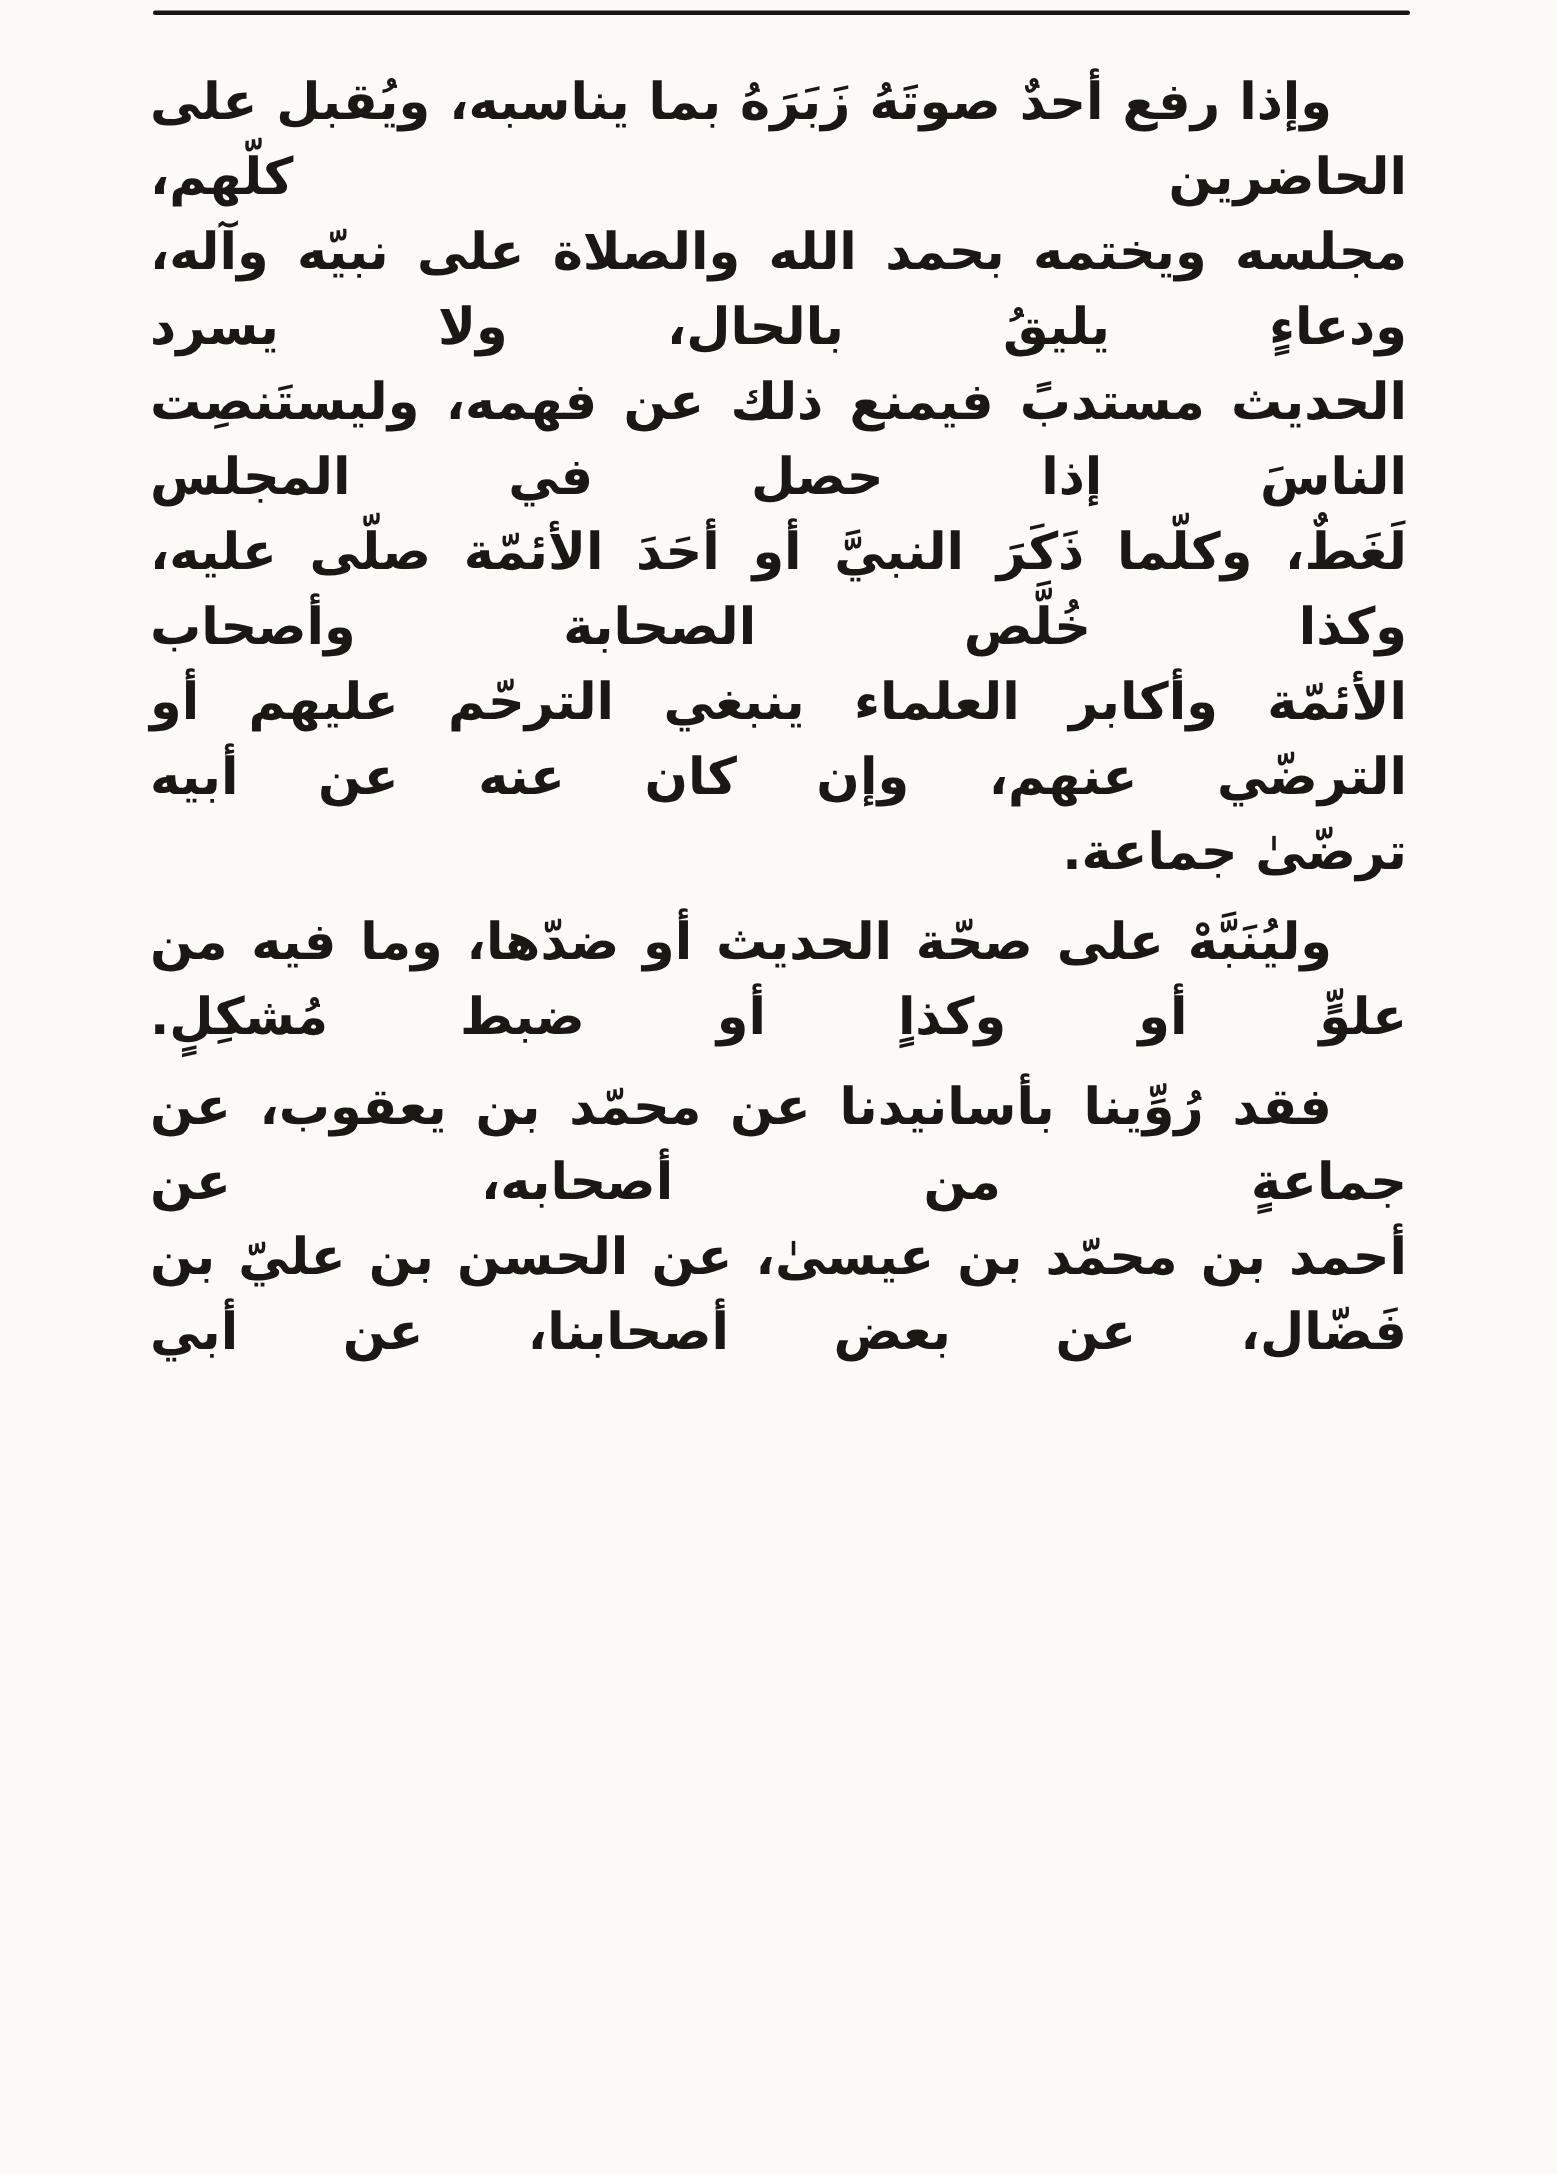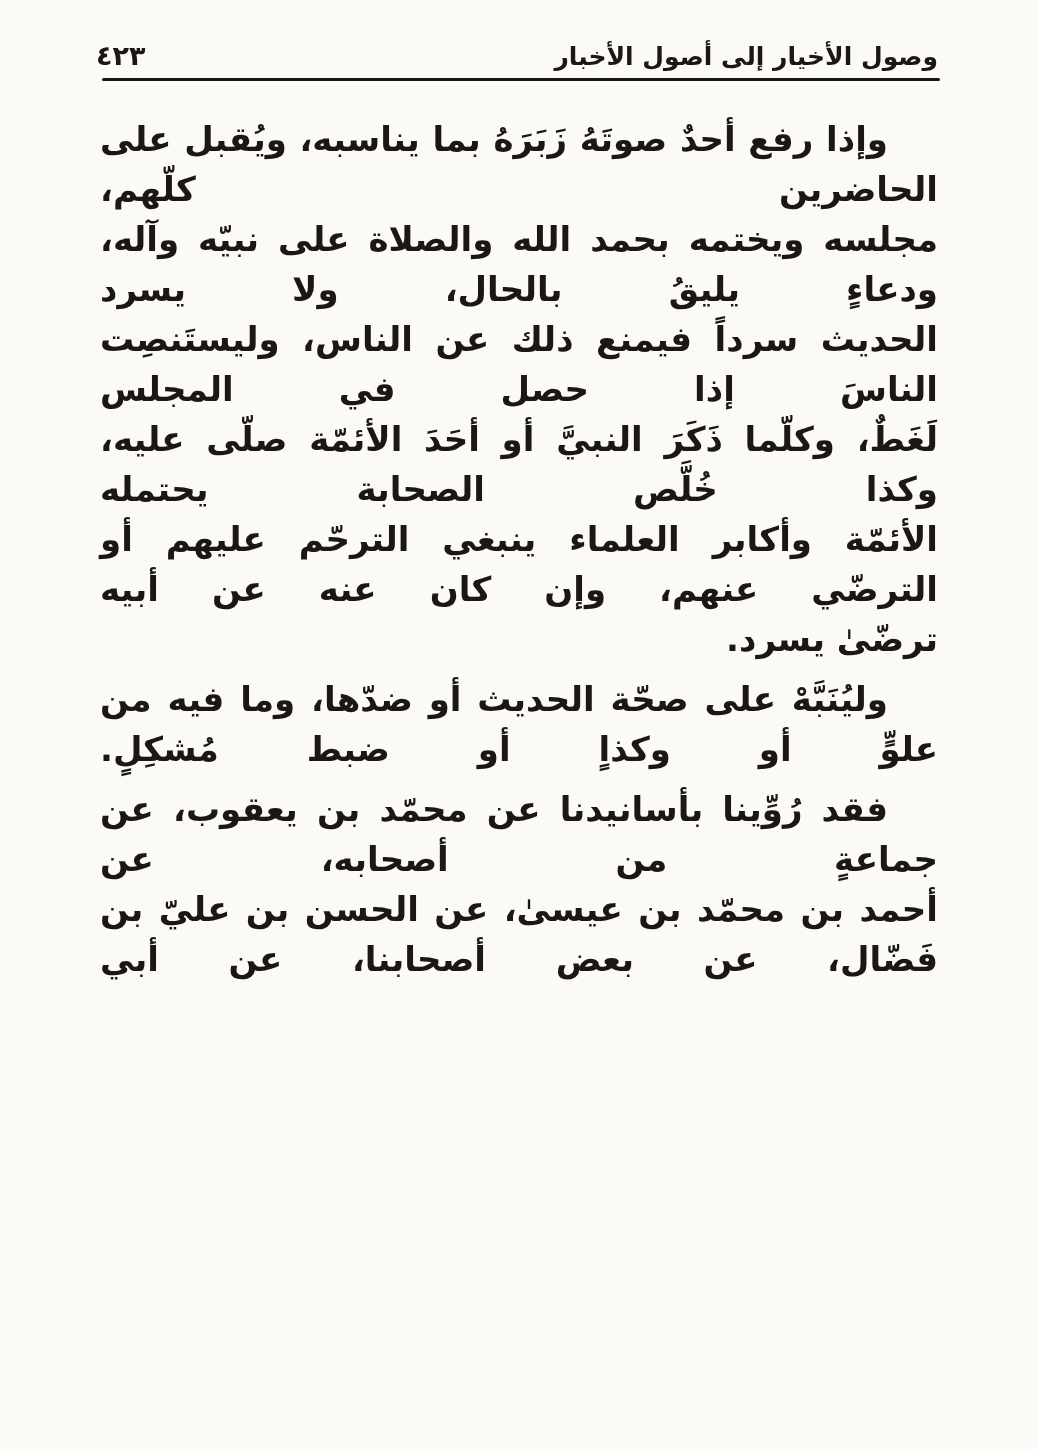--- a/index.html
+++ b/index.html
@@ -37,35 +37,31 @@
     text-align-last:justify;
   }
   .line.right{text-align:right;text-align-last:right;}
   .line.indent{text-indent:50px;}
 </style>
 </head>
 <body>
 
 <div class="page">
 
-  <div class="header">
-    <div class="page-number">٤٢٣</div>
-    <div class="running-title">وصول الأخيار إلى أصول الأخبار</div>
-  </div>
 
   <div class="header-rule"></div>
 
   <div class="body-text">
       <div class="para">
         <div class="line indent">وإذا رفع أحدٌ صوتَهُ زَبَرَهُ بما يناسبه، ويُقبل على الحاضرين كلّهم،</div>
         <div class="line">مجلسه ويختمه بحمد الله والصلاة على نبيّه وآله، ودعاءٍ يليقُ بالحال، ولا يسرد</div>
-        <div class="line">الحديث سرداً فيمنع ذلك عن الناس، وليستَنصِت الناسَ إذا حصل في المجلس</div>
-        <div class="line">لَغَطٌ، وكلّما ذَكَرَ النبيَّ أو أحَدَ الأئمّة صلّى عليه، وكذا خُلَّص الصحابة يحتمله</div>
+        <div class="line">الحديث مستدبً فيمنع ذلك عن فهمه، وليستَنصِت الناسَ إذا حصل في المجلس</div>
+        <div class="line">لَغَطٌ، وكلّما ذَكَرَ النبيَّ أو أحَدَ الأئمّة صلّى عليه، وكذا خُلَّص الصحابة وأصحاب</div>
         <div class="line">الأئمّة وأكابر العلماء ينبغي الترحّم عليهم أو الترضّي عنهم، وإن كان عنه عن أبيه</div>
-        <div class="line right">ترضّىٰ يسرد.</div>
+        <div class="line right">ترضّىٰ جماعة.</div>
       </div>
       <div class="para">
         <div class="line indent">وليُنَبَّهْ على صحّة الحديث أو ضدّها، وما فيه من علوٍّ أو وكذاٍ أو ضبط مُشكِلٍ.</div>
       </div>
       <div class="para">
         <div class="line indent">فقد رُوِّينا بأسانيدنا عن محمّد بن يعقوب، عن جماعةٍ من أصحابه، عن</div>
         <div class="line">أحمد بن محمّد بن عيسىٰ، عن الحسن بن عليّ بن فَضّال، عن بعض أصحابنا، عن أبي</div>
       </div>
     </div>
 

